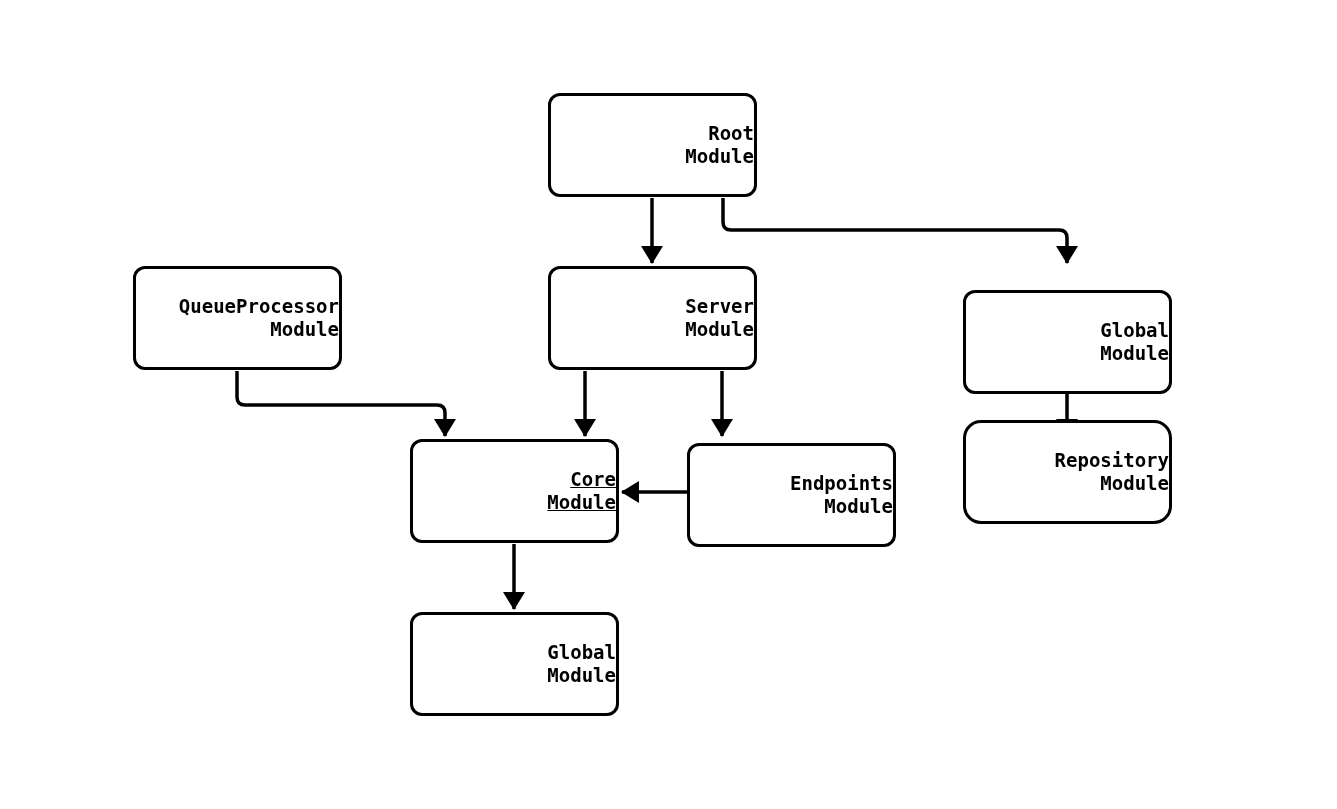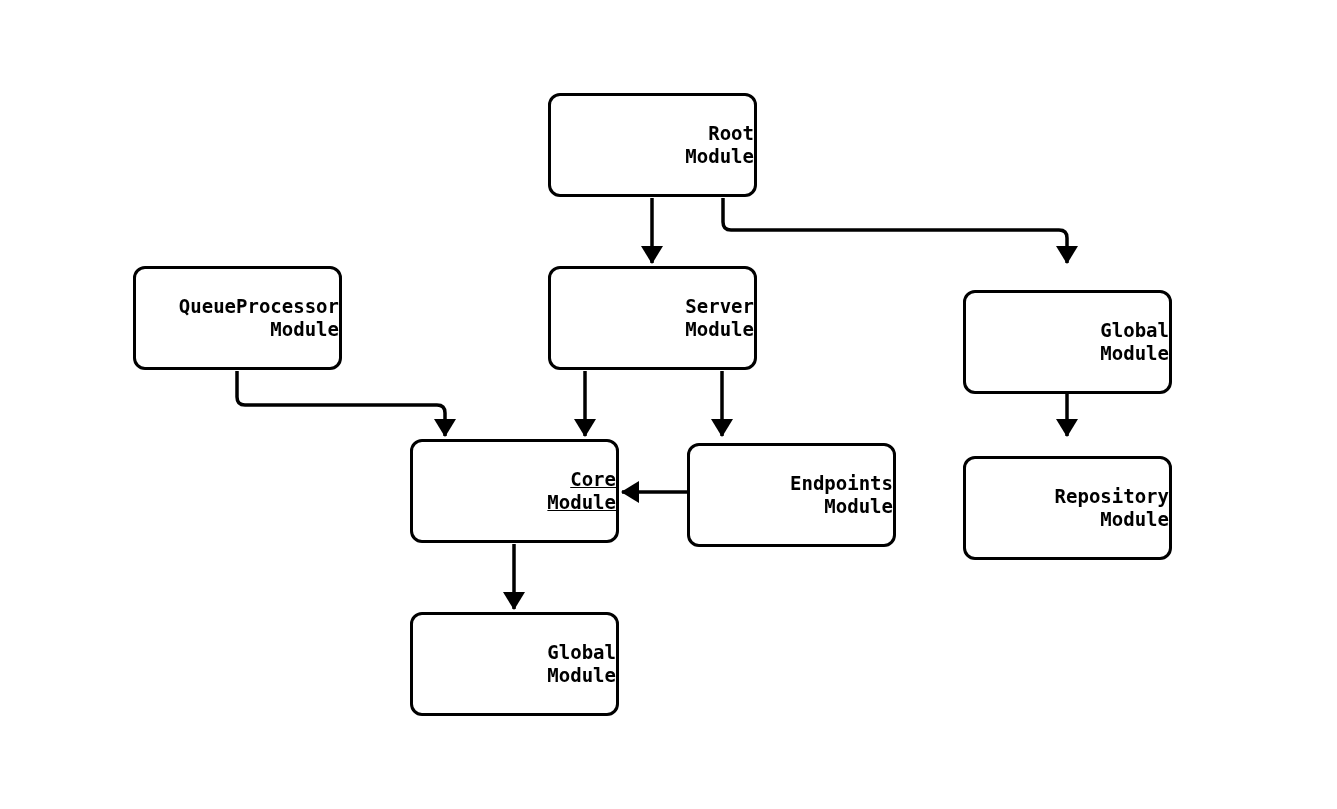--- a/index.html
+++ b/index.html
@@ -44,21 +44,21 @@
     font-size: 19px;
     line-height: 23px;
     color: #000000;
   }
   .node-root          { left: 548px; top:  93px; }
   .node-queueprocessor{ left: 133px; top: 266px; }
   .node-server        { left: 548px; top: 266px; }
   .node-global        { left: 963px; top: 266px; margin-top: 24px; }
   .node-core          { left: 410px; top: 439px; text-decoration: underline; }
   .node-endpoints     { left: 687px; top: 443px; }
-  .node-repository    { left: 963px; top: 456px; }
+  .node-repository    { left: 963px; top: 420px; border-radius: 18px; }
   .node-queue         { left: 410px; top: 612px; }
 </style>
 </head>
 <body>
 
 <div class="canvas">
 
   <svg class="connector-layer" width="1337" height="809" viewBox="0 0 1337 809" xmlns="http://www.w3.org/2000/svg">
     <defs>
       <marker id="arrow" markerUnits="userSpaceOnUse" markerWidth="20" markerHeight="28" viewBox="0 0 20 28" refX="18" refY="14" orient="auto">

